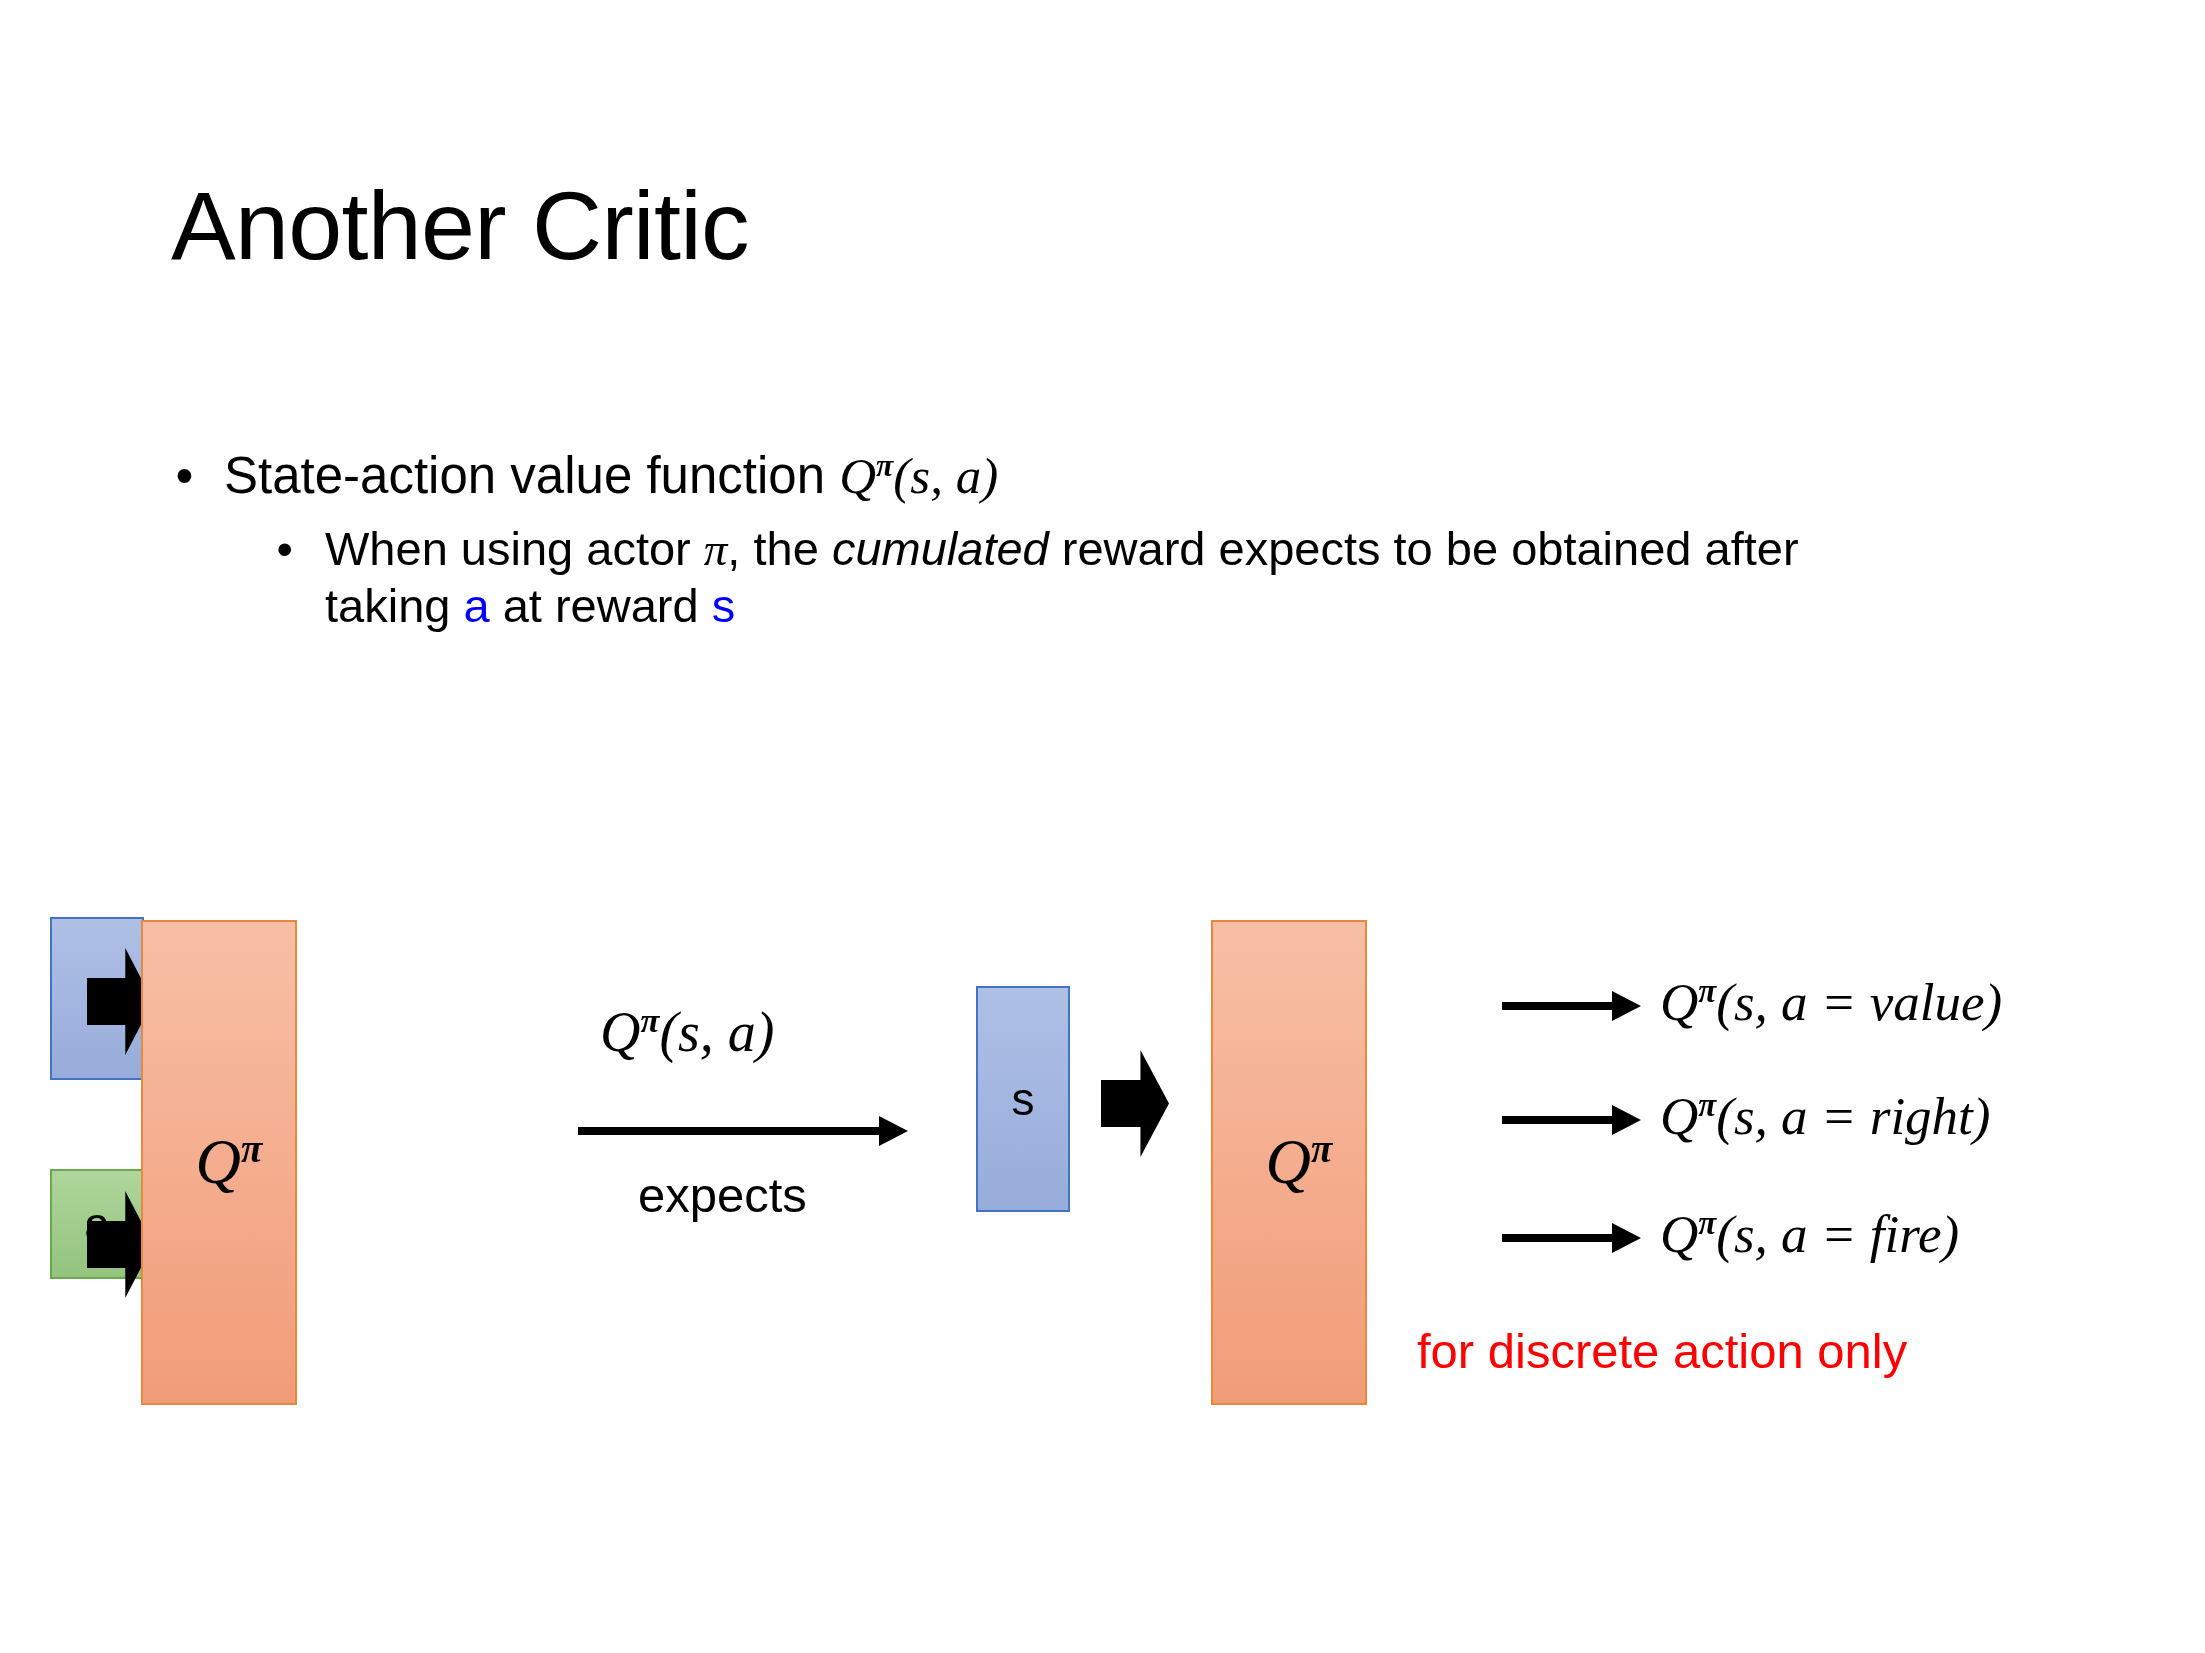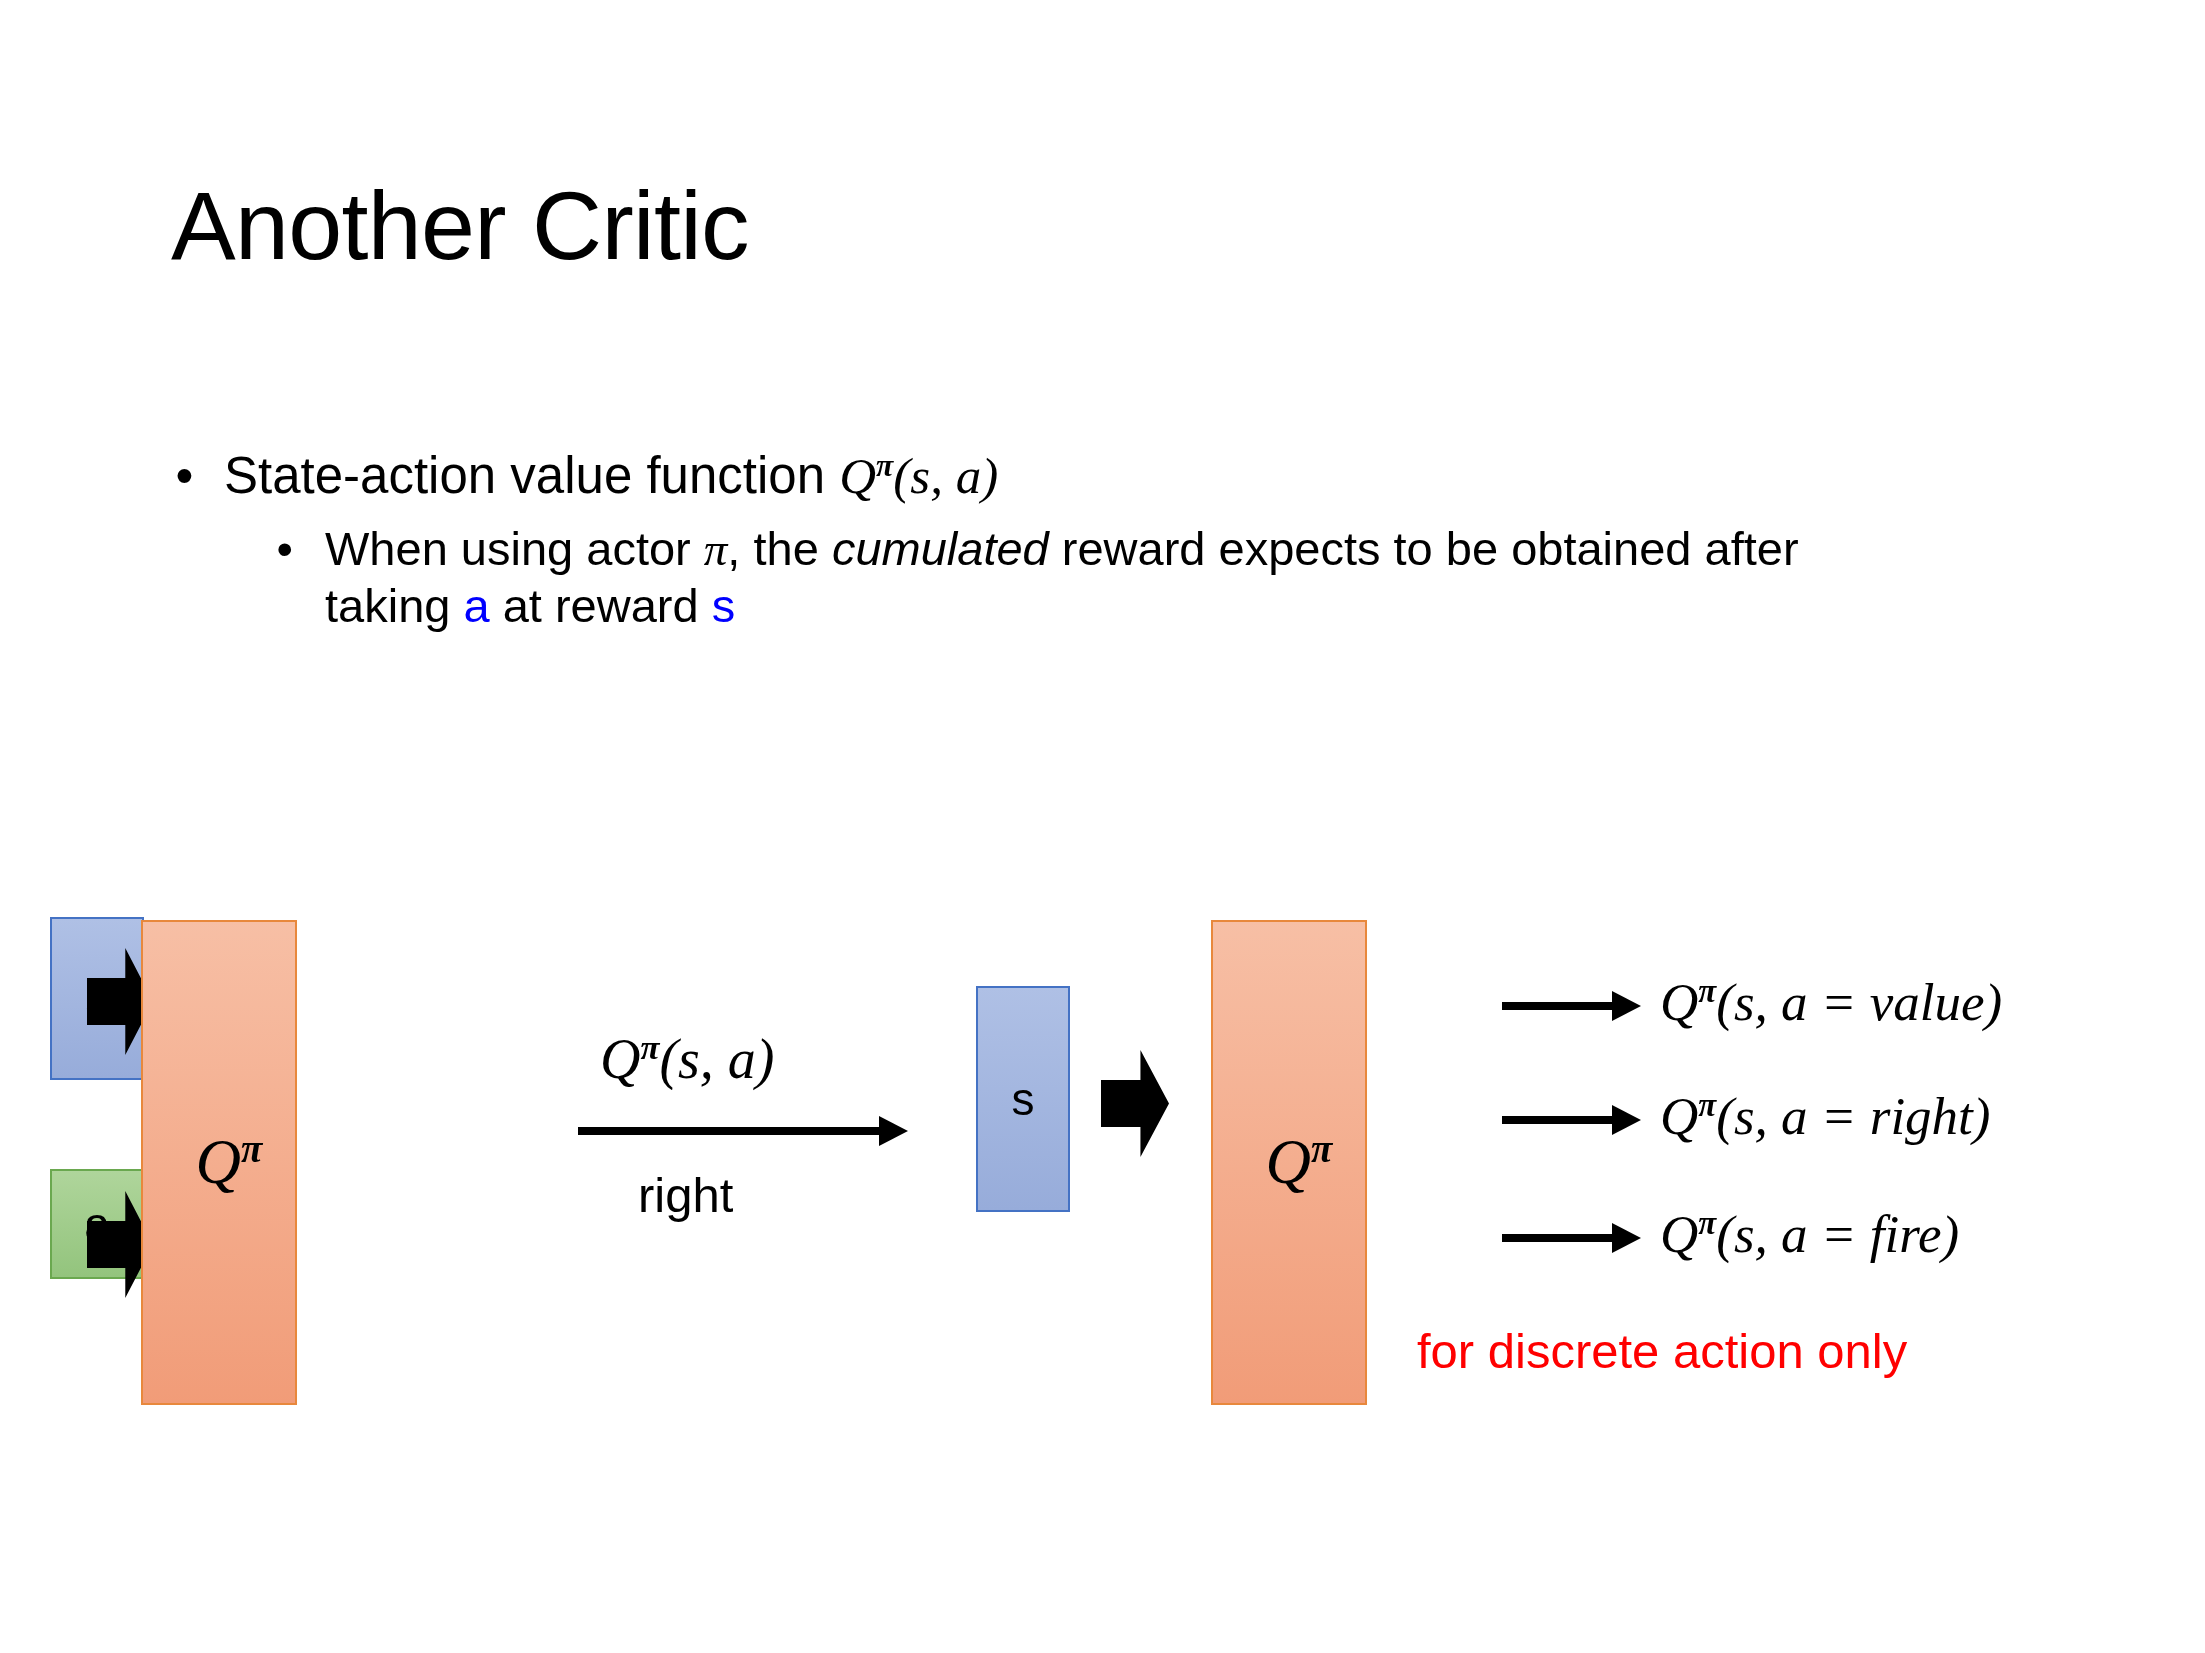--- a/index.html
+++ b/index.html
@@ -151,21 +151,20 @@
   }
 
   .diagram-text {
     position: absolute;
     white-space: nowrap;
   }
   .formula {
     font-family: "Liberation Serif", serif;
     font-style: italic;
     font-size: 56px;
-    margin-top: 27px;
   }
   .formula-small {
     font-family: "Liberation Serif", serif;
     font-style: italic;
     font-size: 53px;
   }
   .plain-label {
     font-family: "Liberation Sans", sans-serif;
     font-size: 49px;
   }
@@ -211,21 +210,21 @@
 
 <div class="thin-arrow" style="left:578px; top:1131px; width:331px;">
   <div class="shaft" style="width:303px;"></div>
   <div class="head" style="left:301px;"></div>
 </div>
 
 <div class="diagram-text formula" style="left:600px; top:1000px;">
   <span>Q</span><span class="sup-pi">π</span><span>(s, a)</span>
 </div>
 
-<div class="diagram-text plain-label" style="left:638px; top:1167px;">right</div>
+<div class="diagram-text plain-label" style="left:638px; top:1167px;">expects</div>
 
 <div class="box box-blue" style="left:976px; top:986px; width:94px; height:226px;">
   <span class="box-label-plain">s</span>
 </div>
 
 <div class="block-arrow" style="left:1101px; top:1050px; width:68px; height:107px;"></div>
 
 <div class="box box-orange" style="left:1211px; top:920px; width:156px; height:485px;">
   <span class="box-label-q"><span>Q</span><span class="sup-pi">π</span></span>
 </div>

